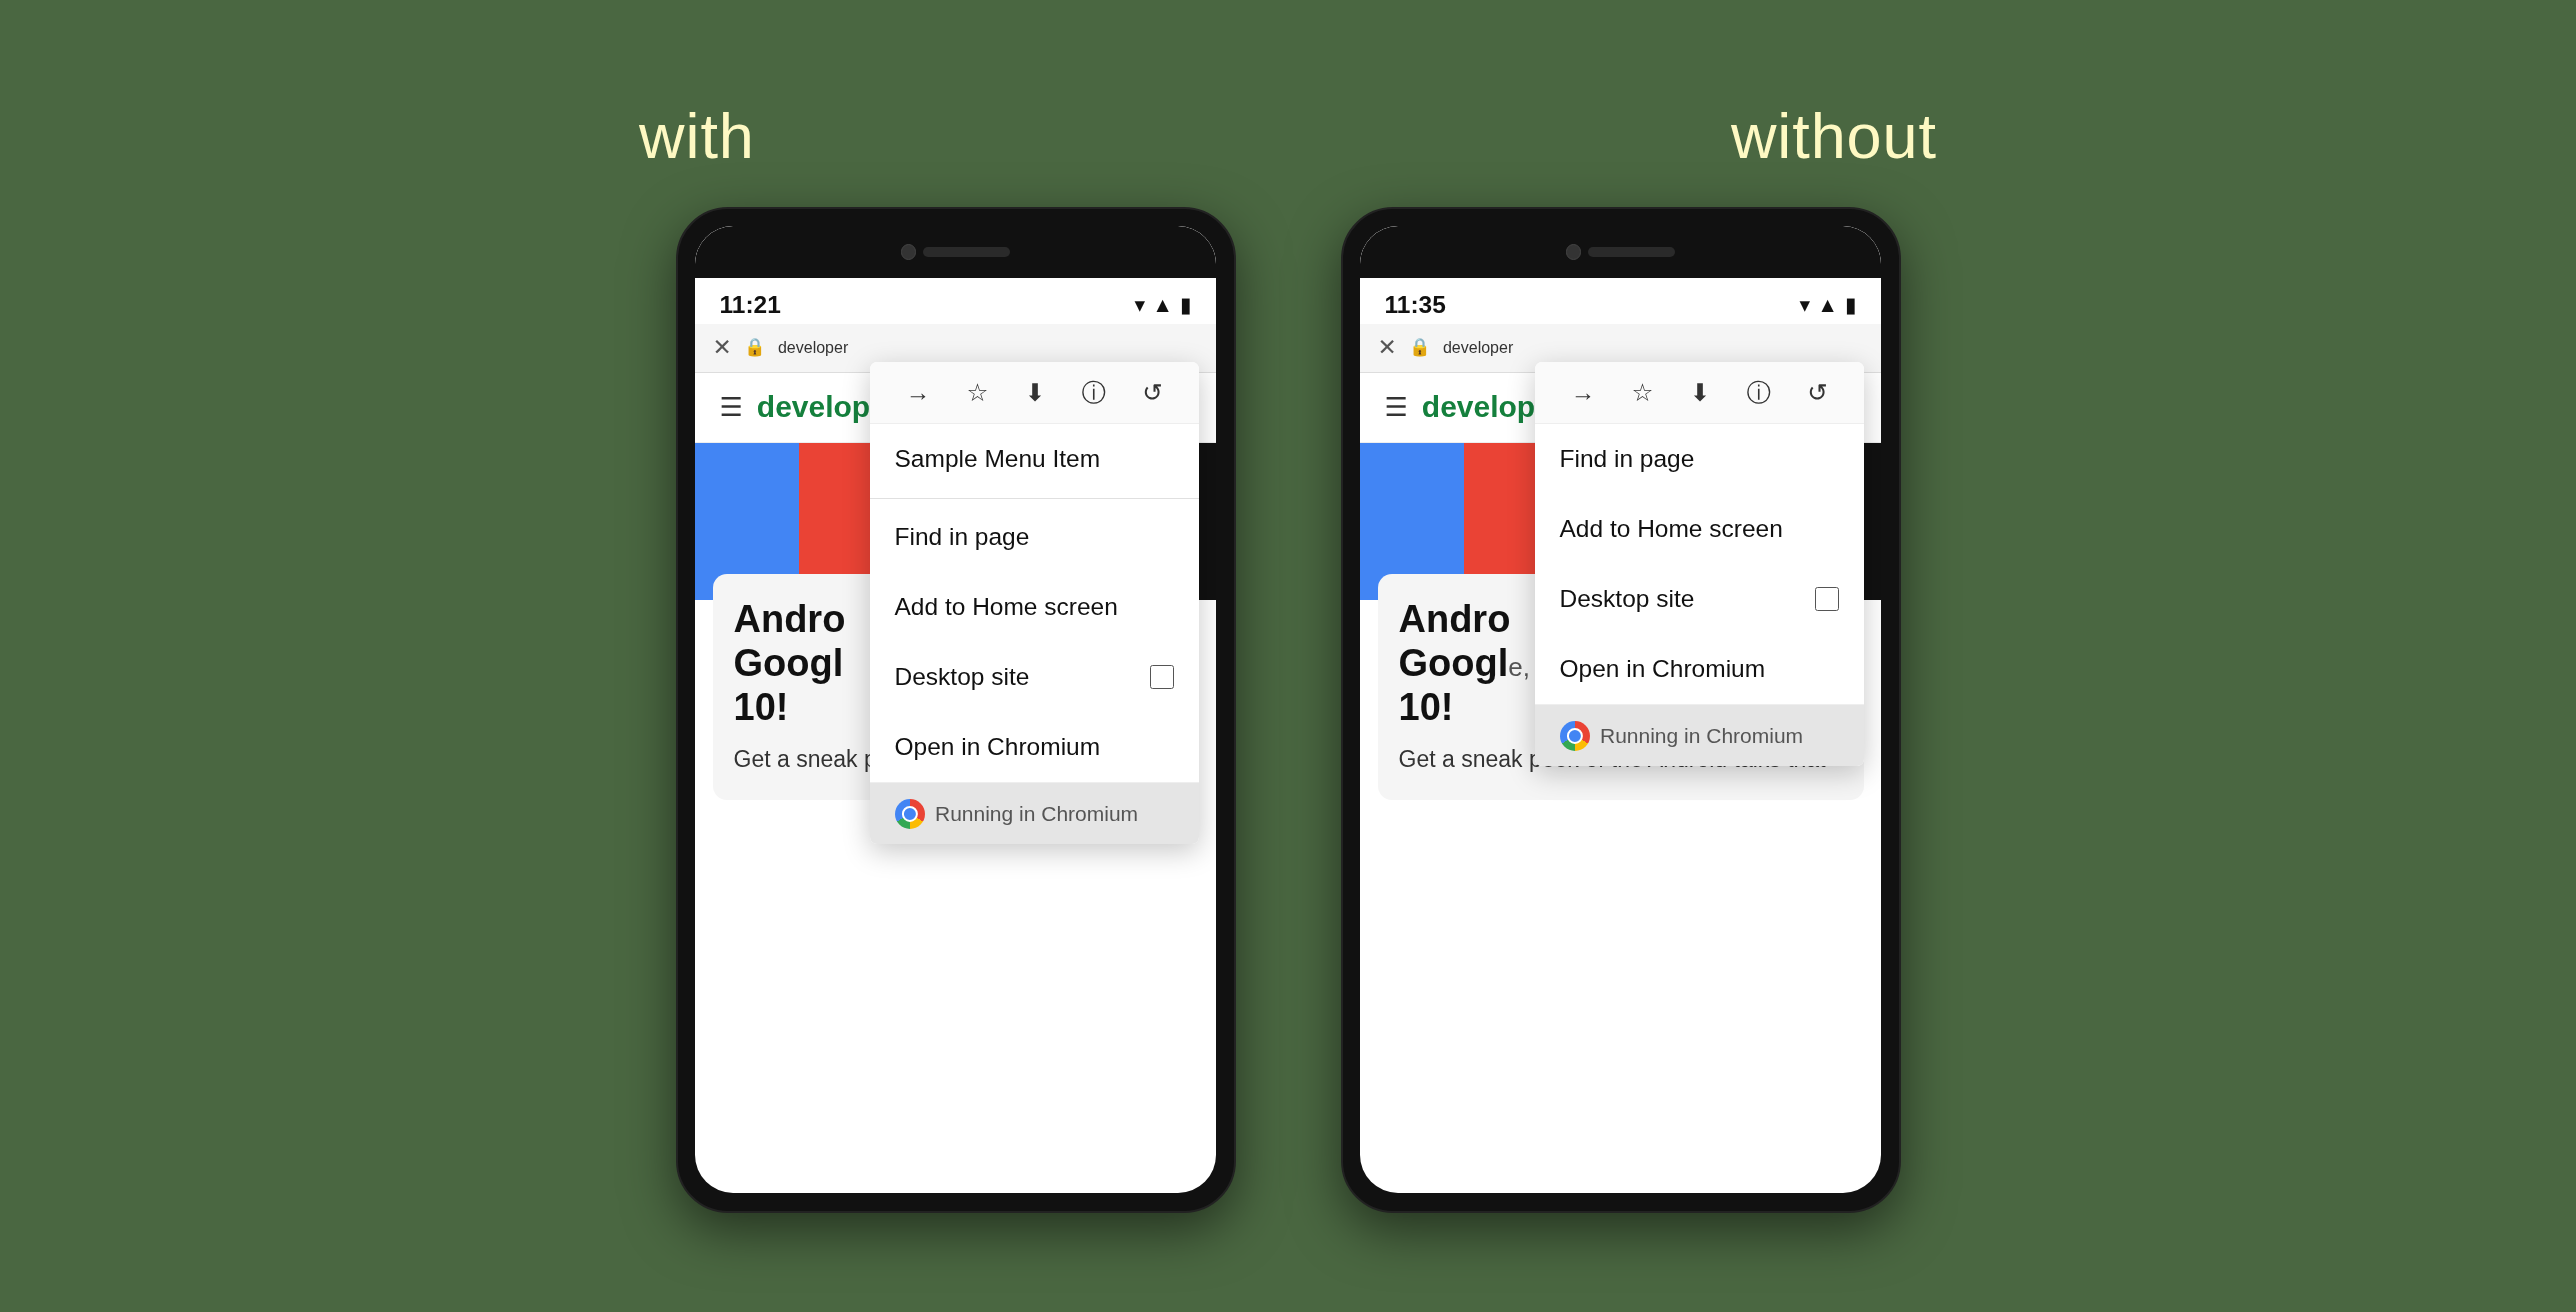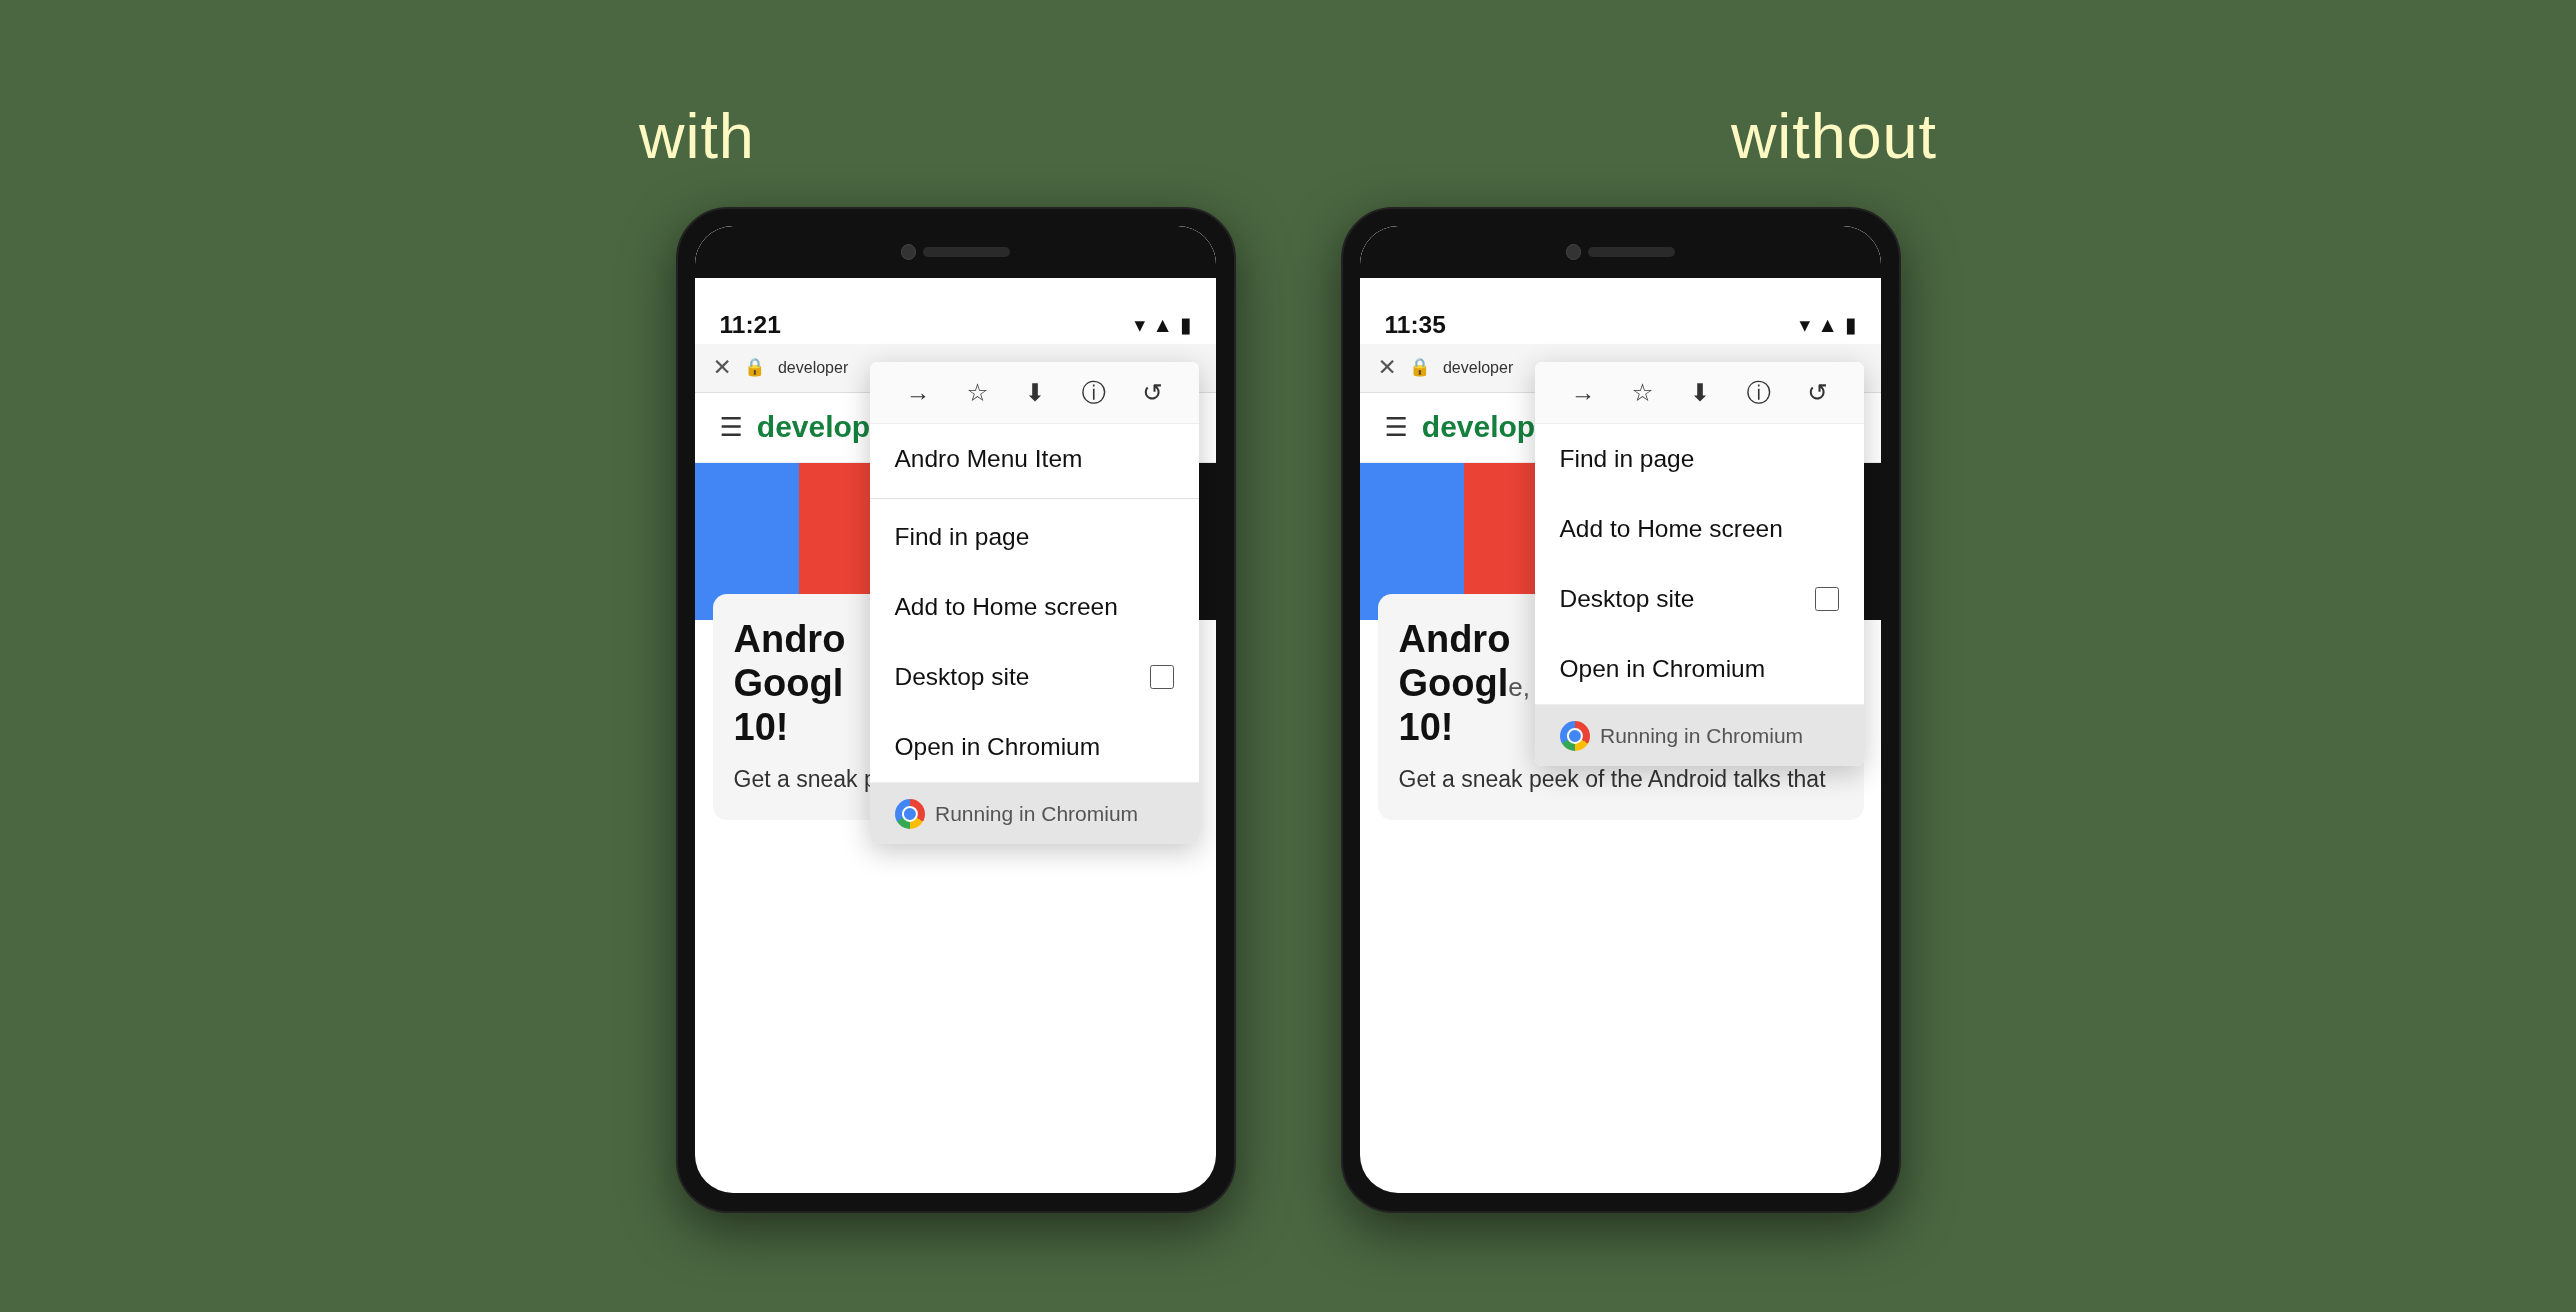--- a/index.html
+++ b/index.html
@@ -87,21 +87,21 @@
       background: #2a2a2a;
       border-radius: 5.2px;
     }
 
     
     .status-bar {
       display: flex;
       justify-content: space-between;
       align-items: center;
       padding: 8.7px 24.5px 5.2px;
-      margin-top: 76px;
+      margin-top: 56px;
       background: #fff;
     }
 
     .status-time {
       font-size: 24.5px;
       font-weight: 600;
       color: #111;
     }
 
     .status-icons {
@@ -345,21 +345,21 @@
 
       <div class="dropdown-menu">
         <div class="dropdown-toolbar">
           <span class="toolbar-btn">→</span>
           <span class="toolbar-btn">☆</span>
           <span class="toolbar-btn">⬇</span>
           <span class="toolbar-btn">ⓘ</span>
           <span class="toolbar-btn">↺</span>
         </div>
         <div class="menu-item">
-          <span>Andro Menu Item</span>
+          <span>Sample Menu Item</span>
         </div>
         <div class="dropdown-divider"></div>
         <div class="menu-item">
           <span>Find in page</span>
         </div>
         <div class="menu-item">
           <span>Add to Home screen</span>
         </div>
         <div class="menu-item">
           <span>Desktop site</span>

